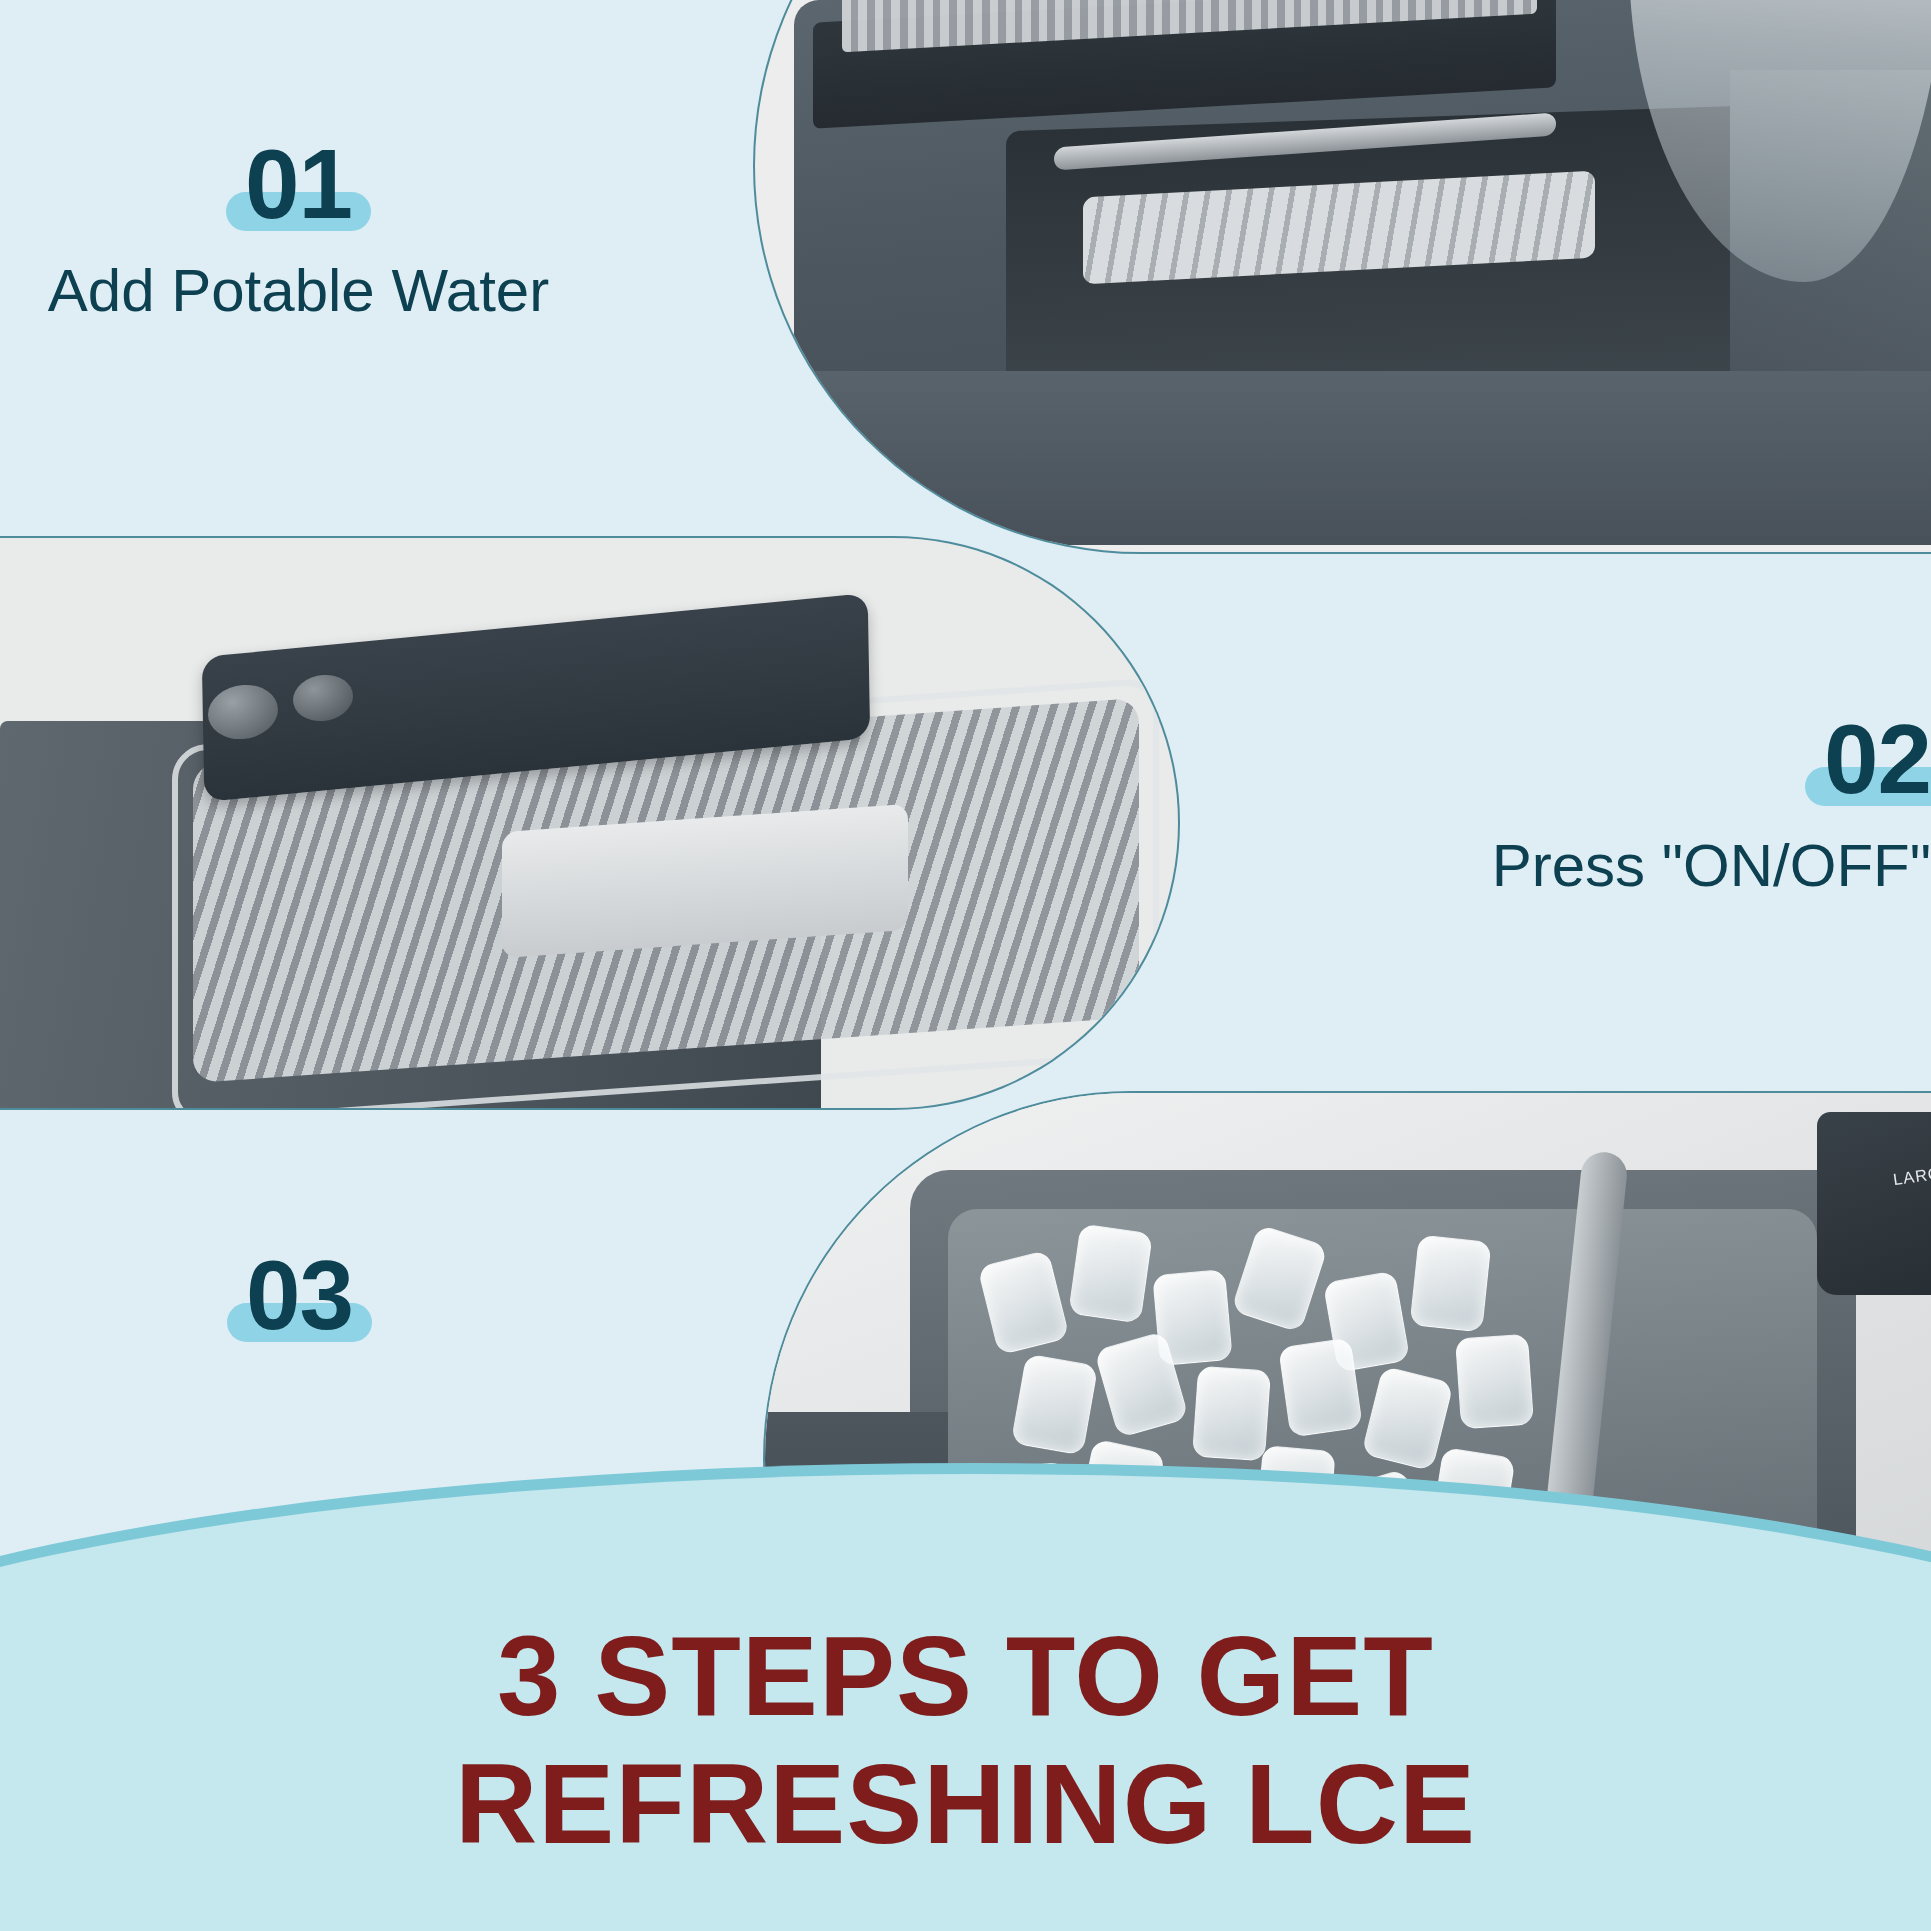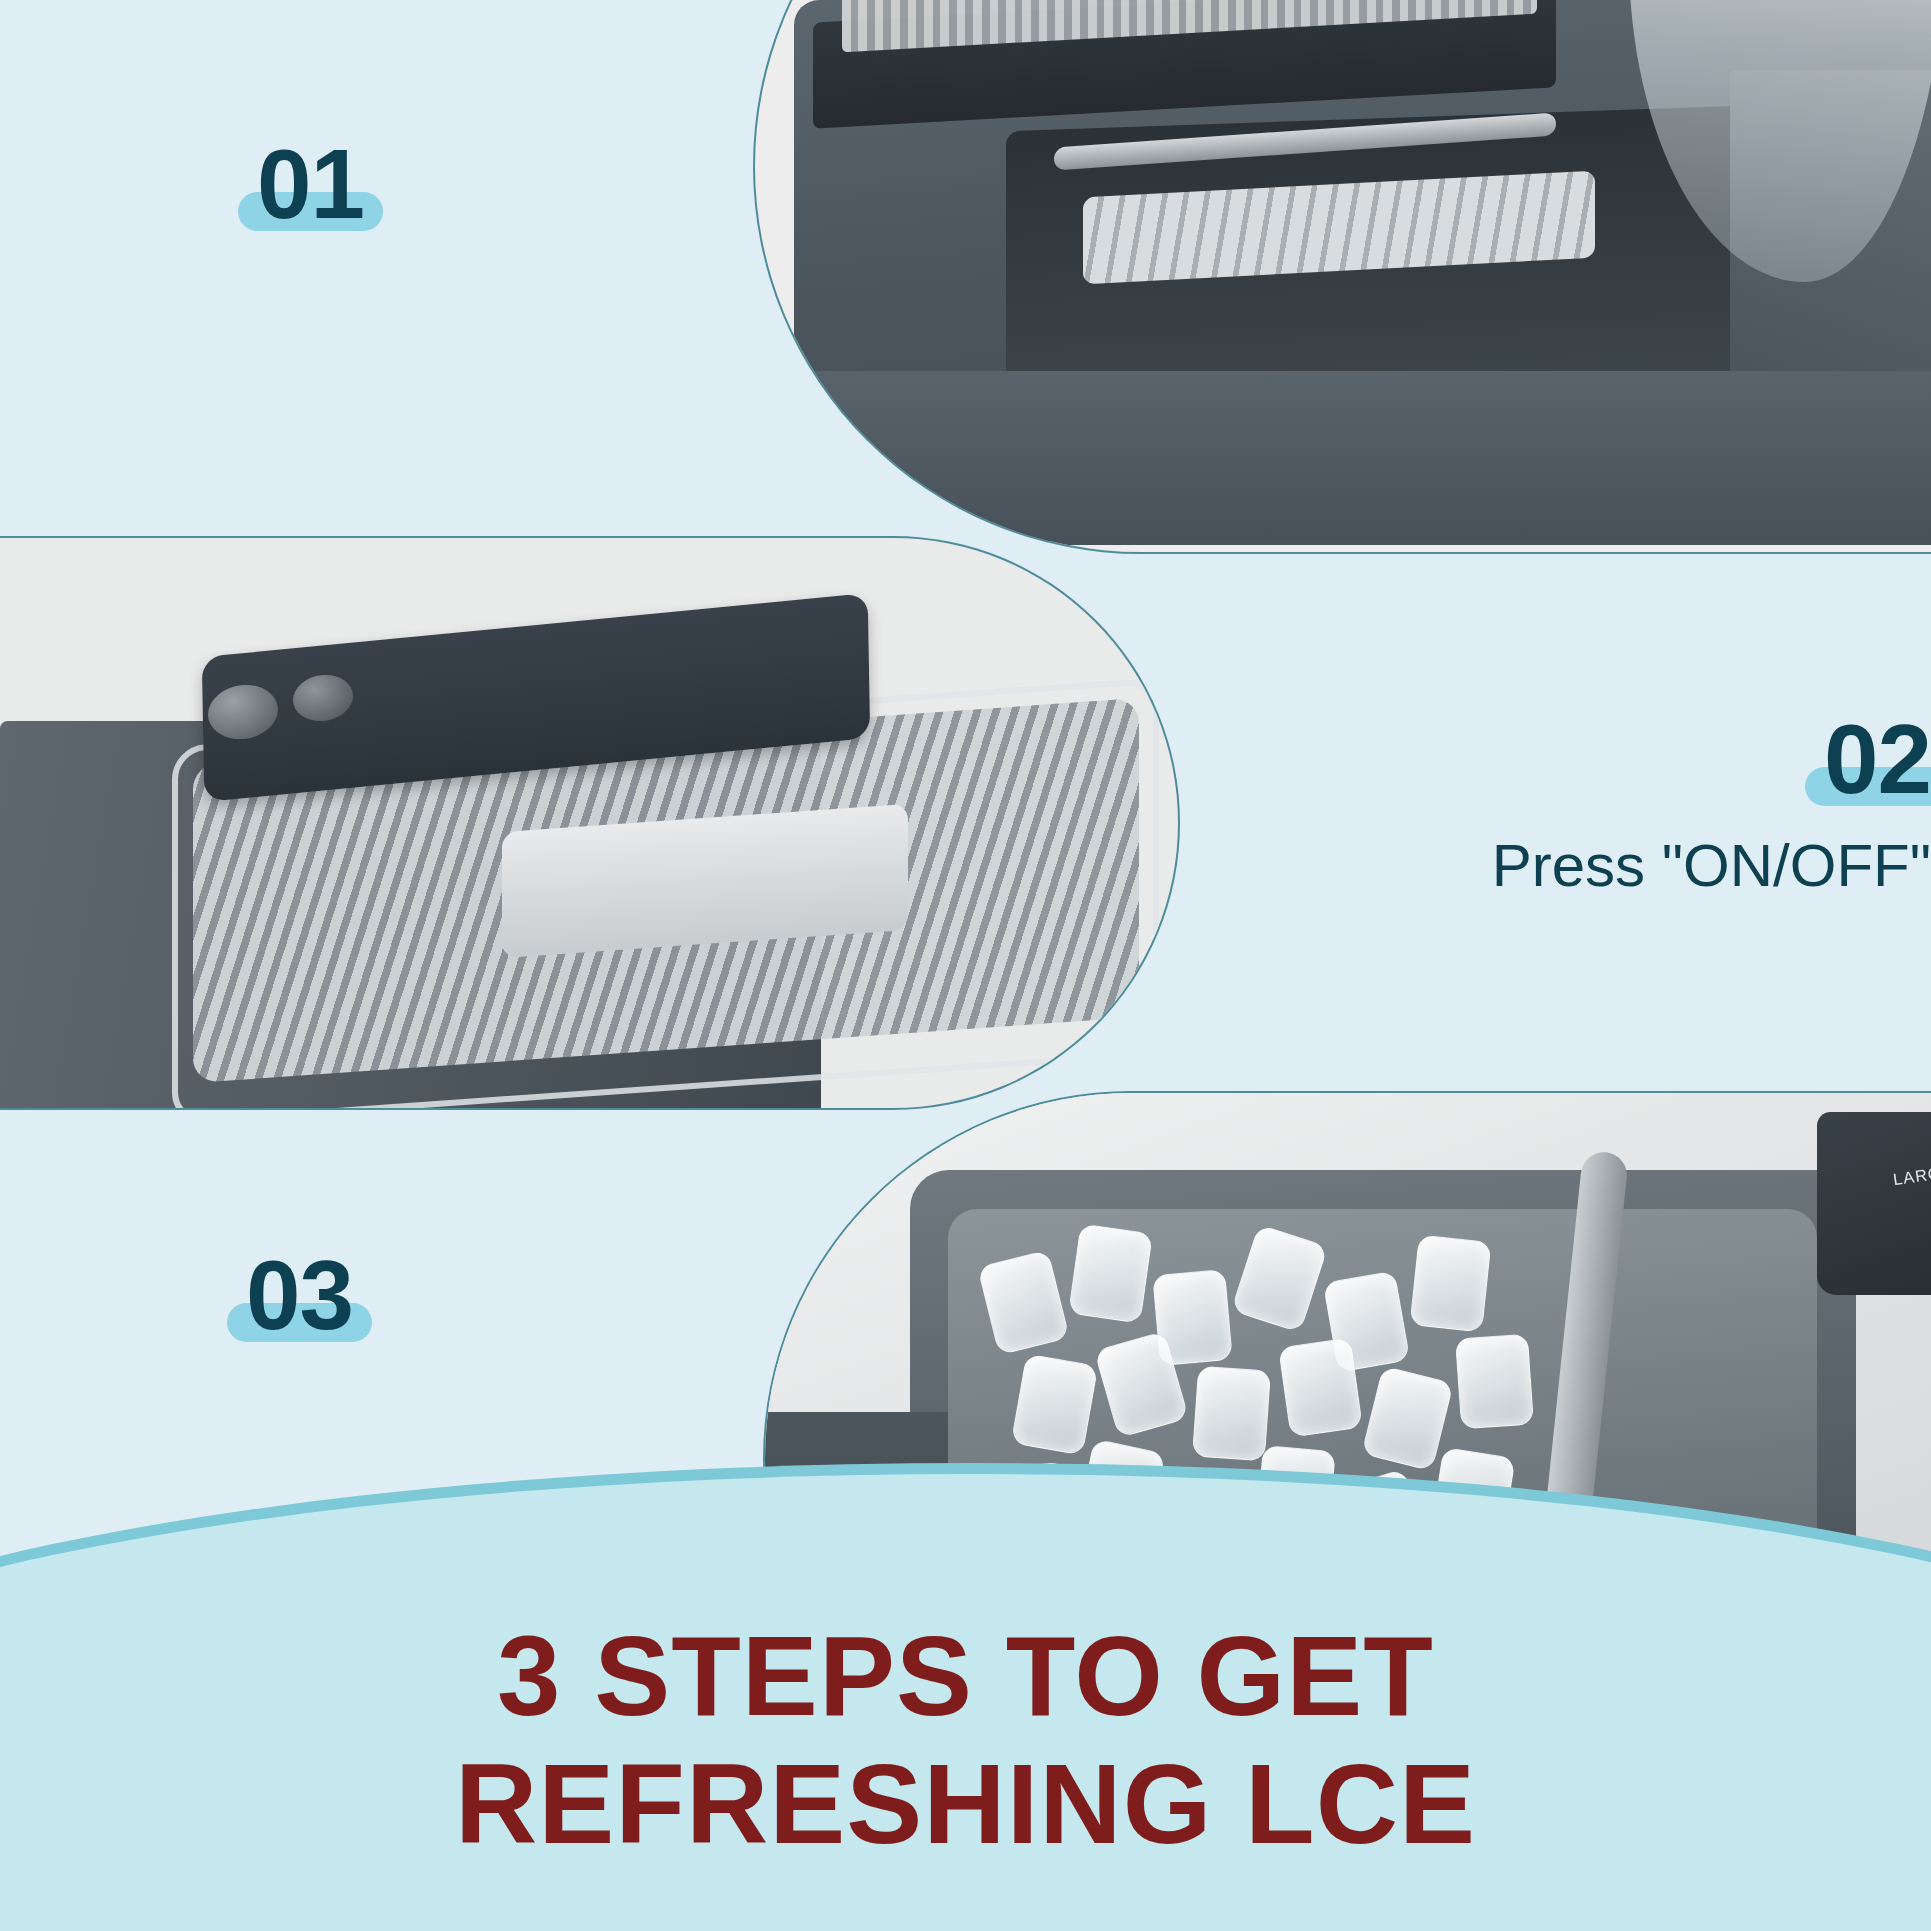--- a/index.html
+++ b/index.html
@@ -211,21 +211,21 @@
     position:absolute;z-index:1;left:-19.3px;right:-19.3px;bottom:1.9px;height:39px;
     background:#8fd4e6;border-radius:21px;
   }
   .cap{
     margin-top:25px;
     font-size:60px;color:#0d4050;
     font-family:"Liberation Sans", sans-serif;
     white-space:nowrap;line-height:1.1;
   }
 
-  .step1{left:12px;top:135px;width:597px;}
+  .step1{left:0px;top:135px;width:597px;}
   .step2{left:1334px;top:710px;width:597px;text-align:right;}
   .step3{left:0px;top:1246px;width:599px;}
 
   
   .headline{
     position:absolute;left:0;top:1612px;width:1931px;
     text-align:center;color:#7f1d1d;
     font-family:"Liberation Sans", sans-serif;
     font-weight:bold;font-size:114px;line-height:1.12;
     letter-spacing:1px;
@@ -306,20 +306,21 @@
   </div>
 
   <div class="band-mid"></div>
   <div class="band-main"></div>
 
   <div class="step step1">
     <div class="num-wrap">
       <div class="num-bar"></div>
       <div class="num">01</div>
     </div>
+    <div class="cap">Add Potable Water</div>
   </div>
 
   <div class="step step2">
     <div class="num-wrap">
       <div class="num-bar"></div>
       <div class="num">02</div>
     </div>
     <div class="cap">Press "ON/OFF"</div>
   </div>
 

